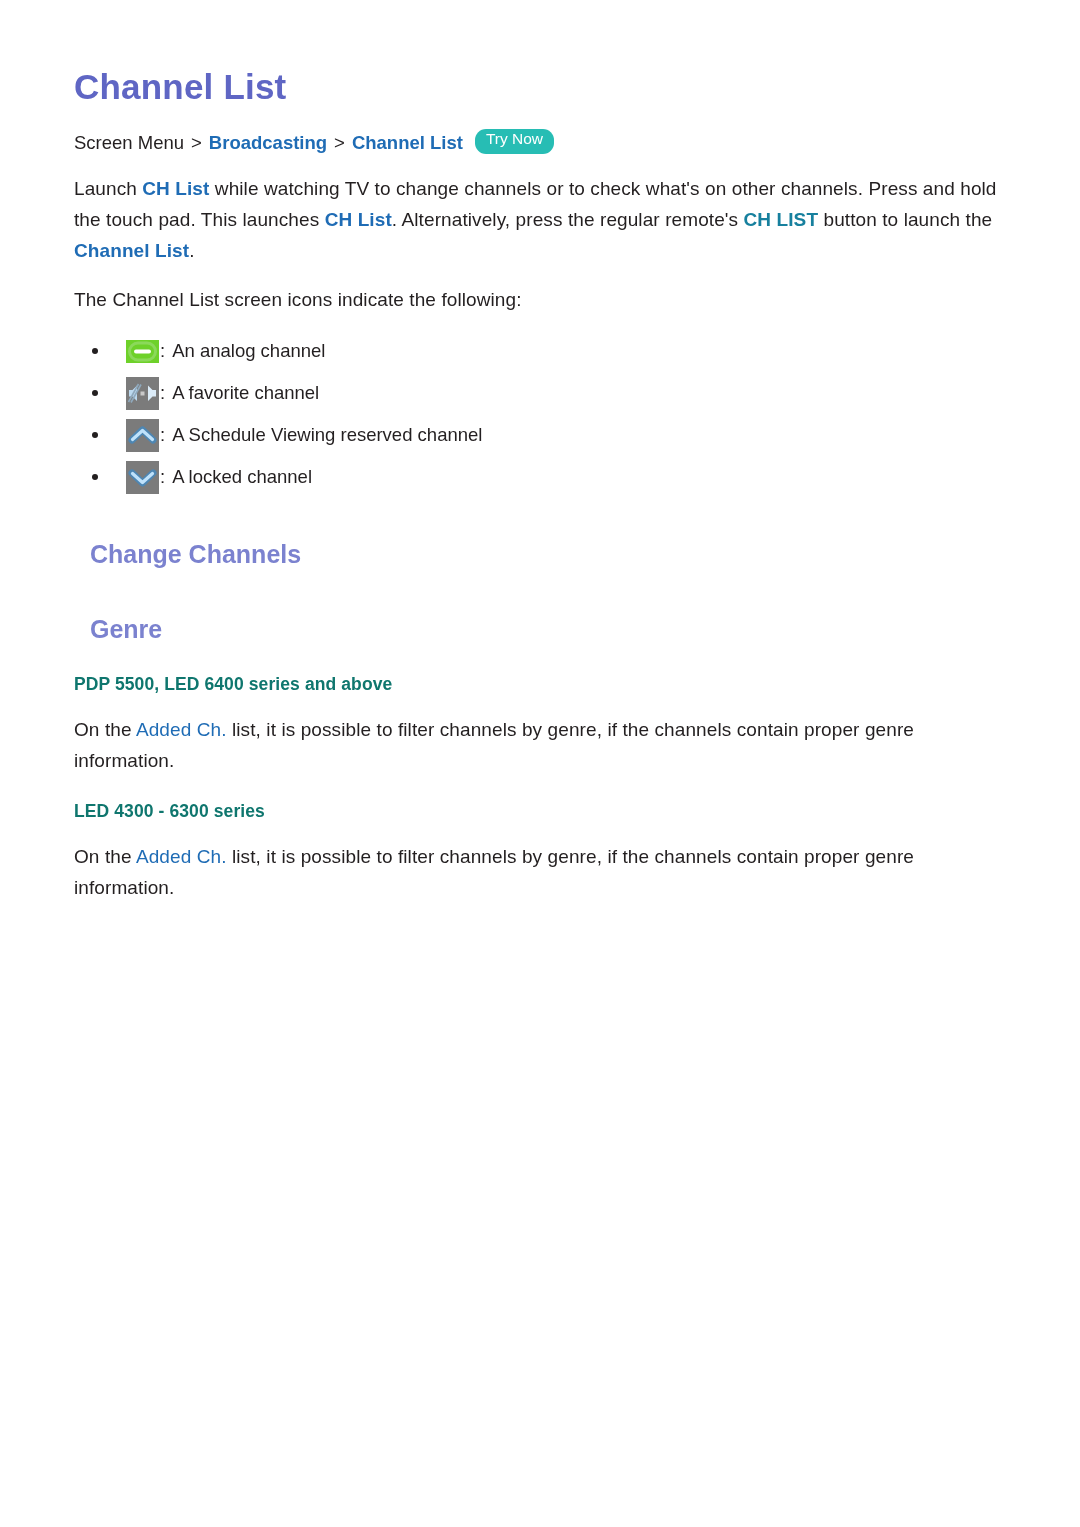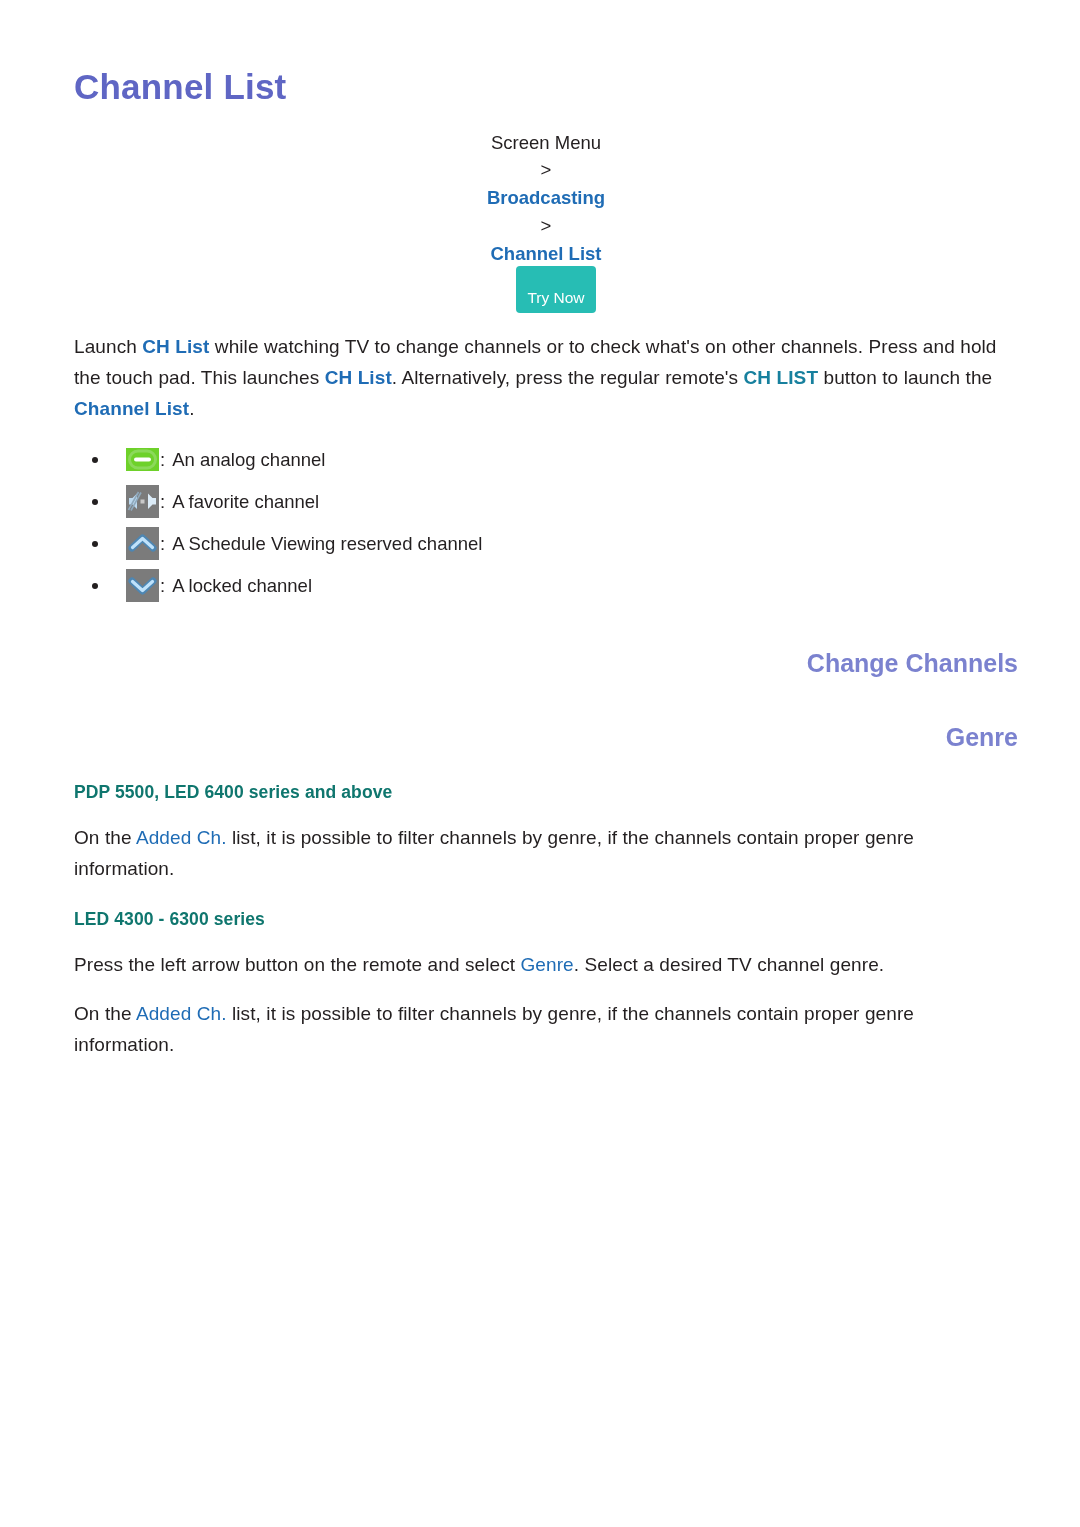--- a/index.html
+++ b/index.html
@@ -30,21 +30,20 @@
     letter-spacing: 0.2px;
     margin: 12px 0 22px 0;
     line-height: 1.1;
   }
   .section-heading {
     font-size: 25px;
     font-weight: bold;
     color: #7b82cf;
     margin: 46px 0 30px 16px;
     line-height: 1.15;
-    text-align: right;
   }
   .sub-heading {
     font-size: 17.5px;
     font-weight: bold;
     color: #0f766e;
     margin: 24px 0 20px 0;
     letter-spacing: 0.1px;
   }
 
   
@@ -57,21 +56,20 @@
   }
   .breadcrumb {
     font-size: 18.5px;
     line-height: 1.5;
     color: #231f20;
     margin: 0 0 18px 0;
     display: flex;
     align-items: center;
     flex-wrap: wrap;
     gap: 0;
-    flex-direction: column;
   }
   .breadcrumb .sep {
     color: #231f20;
     padding: 0 7px;
   }
   .bc-link {
     color: #1f6cb5;
     font-weight: bold;
   }
   .link-blue {
@@ -87,23 +85,23 @@
   }
 
   
   .try-now {
     display: inline-block;
     background: #27bdb4;
     color: #ffffff;
     font-size: 15.5px;
     font-weight: normal;
     line-height: 1;
-    padding: 24px 11px 7px 11px;
-    border-radius: 4px;
-    margin-left: 20px;
+    padding: 2px 11px 7px 11px;
+    border-radius: 11px;
+    margin-left: 12px;
     position: relative;
     top: -1px;
     white-space: nowrap;
   }
 
   
   ul.icon-list {
     list-style: none;
     margin: 6px 0 0 0;
     padding: 0;
@@ -152,20 +150,21 @@
     <span>Screen Menu</span>
     <span class="sep">&gt;</span>
     <span class="bc-link">Broadcasting</span>
     <span class="sep">&gt;</span>
     <span class="bc-link">Channel List</span>
     <span class="try-now">Try Now</span>
   </div>
 
   <p class="body"><span>Launch </span><span class="link-blue">CH List</span><span> while watching TV to change channels or to check what's on other channels. Press and hold the touch pad. This launches </span><span class="link-blue">CH List</span><span>. Alternatively, press the regular remote's </span><span class="link-teal">CH LIST</span><span> button to launch the </span><span class="link-blue">Channel List</span><span>.</span></p>
 
+  <p class="body">The Channel List screen icons indicate the following:</p>
 
   <ul class="icon-list">
 
     <li>
       <span class="bullet-dot"></span>
       <span class="ic">
         <svg width="33" height="33" viewBox="0 0 33 33" aria-hidden="true">
           <rect x="0" y="5" width="33" height="23" fill="#6ed12a"></rect>
           <rect x="3.5" y="8" width="26" height="17" rx="8.5" ry="8.5" fill="none" stroke="#8bd95a" stroke-width="3"></rect>
           <rect x="8" y="14.5" width="17" height="4" rx="2" ry="2" fill="#ffffff"></rect>
@@ -228,19 +227,18 @@
 
   <h2 class="section-heading">Genre</h2>
 
   <h3 class="sub-heading">PDP 5500, LED 6400 series and above</h3>
 
 
   <p class="body"><span>On the </span><span class="link-blue-n">Added Ch.</span><span> list, it is possible to filter channels by genre, if the channels contain proper genre information.</span></p>
 
   <h3 class="sub-heading">LED 4300 - 6300 series</h3>
 
-  <p class="body"><span>Press the left arrow button on the remote and select </span><span class="link-blue-n">Genre</span><span>. Select a desired TV channel genre.</span></p>
 
   <p class="body"><span>On the </span><span class="link-blue-n">Added Ch.</span><span> list, it is possible to filter channels by genre, if the channels contain proper genre information.</span></p>
 
   <div class="spacer-bottom"></div>
 
 </div>
 
 </body></html>

